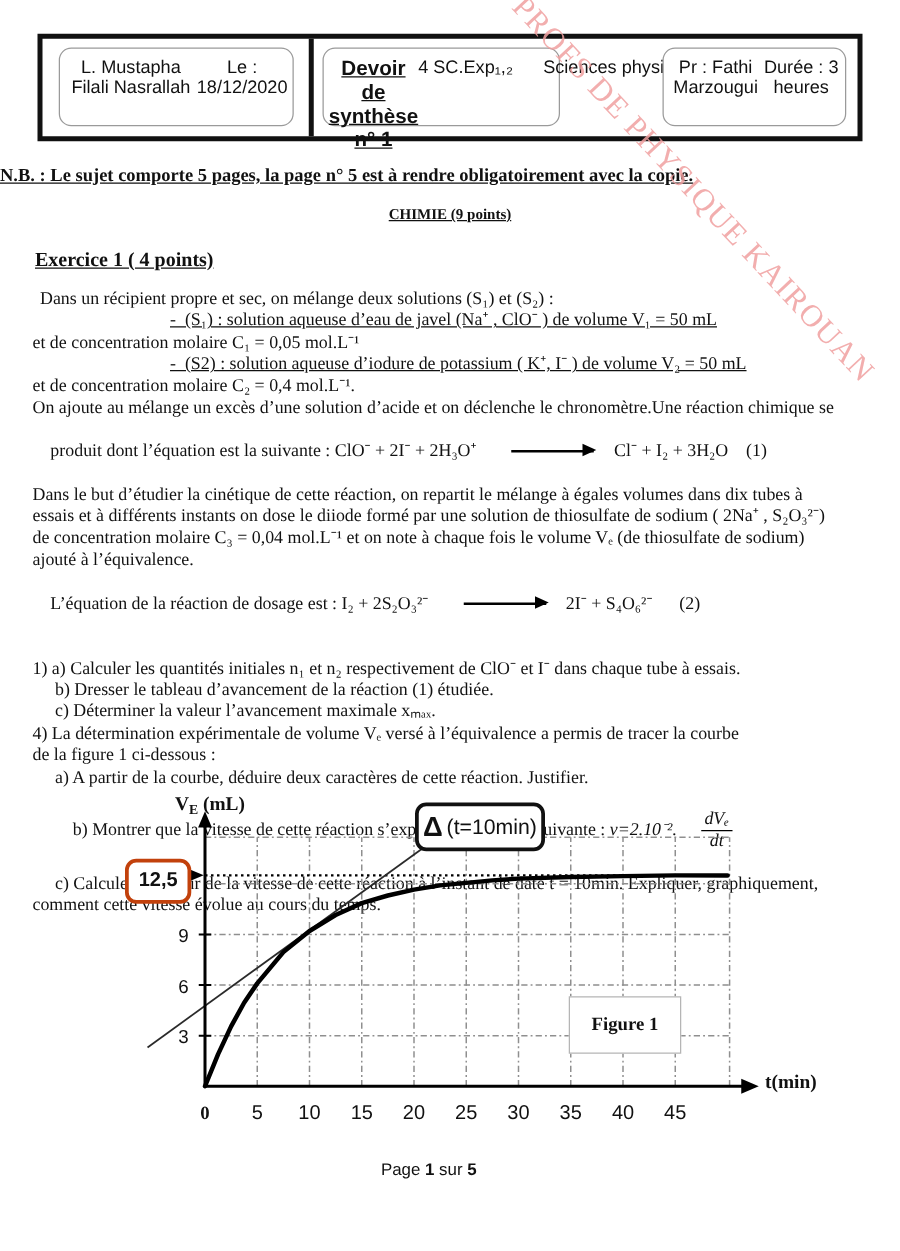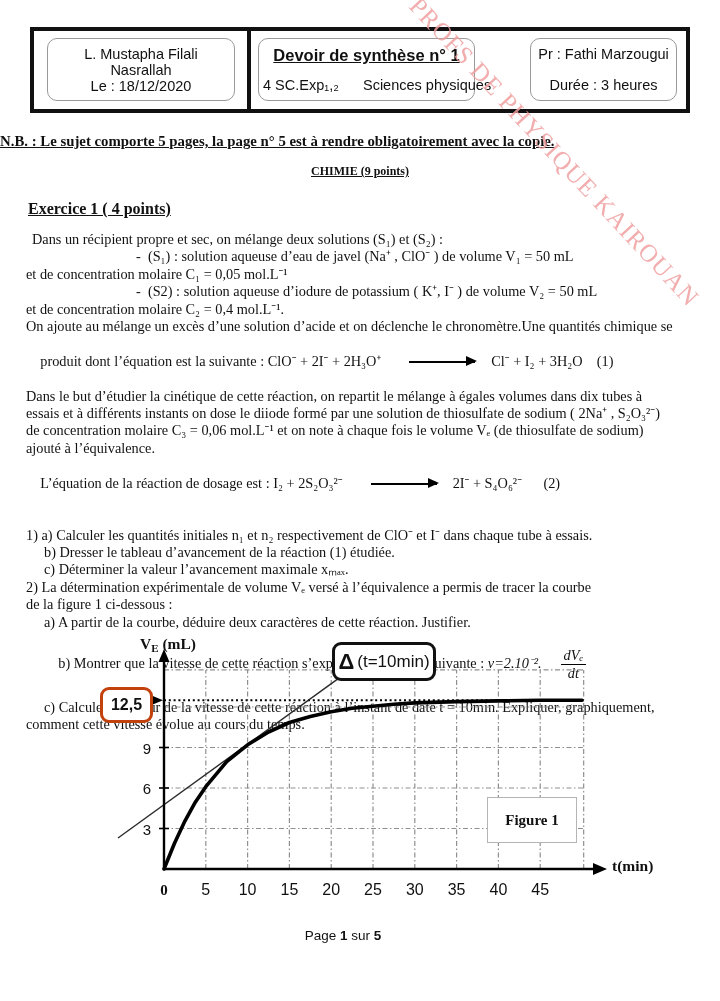--- a/index.html
+++ b/index.html
@@ -15,26 +15,26 @@
     white-space:nowrap;pointer-events:none;opacity:.85;
   }
   
   .hdr{
     position:absolute;left:30px;top:27px;width:652px;height:78px;
     border:4px solid #111;background:#fff;
   }
   .hdr-divider{position:absolute;left:213px;top:0;width:4px;height:100%;background:#111;}
   .hcell{
     position:absolute;border:1.5px solid #9a9a9a;border-radius:10px;background:#fff;
-    display:flex;flex-direction:column;justify-content:space-between;
+    display:flex;flex-direction:row;justify-content:space-between;
     padding:7px 4px;box-sizing:border-box;text-align:center;
     font-family:"Liberation Sans",sans-serif;font-size:14.5px;
   }
   .hcell-left{left:13px;top:7px;width:188px;height:63px;}
-  .hcell-center{left:224px;top:7px;width:217px;height:63px;}
+  .hcell-center{left:224px;top:7px;width:190px;height:63px;}
   .hcell-right{left:496px;top:7px;width:147px;height:63px;}
   .hdr-title{font-size:16.5px;font-weight:bold;text-decoration:underline;}
   .hdr-sub{white-space:pre;}
   
   .notice{
     position:absolute;left:0;top:133px;width:720px;text-align:left;
     font-weight:bold;text-decoration:underline;font-size:14.8px;
   }
   .chimie{
     position:absolute;left:0;top:164px;width:720px;text-align:center;
@@ -45,21 +45,21 @@
     font-weight:bold;text-decoration:underline;font-size:16px;
   }
   
   .textblock{
     position:absolute;left:24px;top:231px;width:676px;
     font-size:14.3px;line-height:17.4px;
   }
   .bline{white-space:pre-wrap;}
   .ind0{padding-left:2px;}
   .ind1{padding-left:8px;}
-  .ind2{padding-left:112px;}
+  .ind2{padding-left:112px;text-decoration:underline;}
   .indq{padding-left:20px;}
   .gap-after{margin-bottom:17px;}
   .rxn-arrow{
     display:inline-block;width:66px;height:2px;background:#000;
     vertical-align:3px;margin:0 16px 0 28px;position:relative;
   }
   .rxn-arrow::after{
     content:'';position:absolute;right:-2px;top:-4.5px;
     border-left:11px solid #000;border-top:5px solid transparent;border-bottom:5px solid transparent;
   }
@@ -103,21 +103,21 @@
   .value-box{
     position:absolute;left:12px;top:54px;width:47px;height:30px;
     border:3px solid #c2410c;border-radius:9px;background:#fff;
     display:flex;align-items:center;justify-content:center;
     font-family:"Liberation Sans",sans-serif;font-size:16px;font-weight:bold;
   }
   .figure1-box{
     position:absolute;left:367px;top:164px;width:88px;height:44px;
     border:1px solid #b5b5b5;background:#fff;
     display:flex;align-items:center;justify-content:center;
-    font-family:"Liberation Serif",serif;font-weight:bold;font-size:15px;margin-left:32px;
+    font-family:"Liberation Serif",serif;font-weight:bold;font-size:15px;
   }
   
   .footer{
     position:absolute;left:0;top:928px;width:686px;text-align:center;
     font-family:"Liberation Sans",sans-serif;font-size:13.5px;
   }
   .footer b{font-weight:bold;}
 </style>
 </head>
 <body>
@@ -147,38 +147,38 @@
 <div class="textblock">
 
   <div>
       <div class="bline ind1">Dans un récipient propre et sec, on mélange deux solutions (S₁) et (S₂) :</div>
       <div class="bline ind2">-  (S₁) : solution aqueuse d’eau de javel (Na⁺ , ClO⁻ ) de volume V₁ = 50 mL</div>
       <div class="bline ind0">et de concentration molaire C₁ = 0,05 mol.L⁻¹</div>
       <div class="bline ind2">-  (S2) : solution aqueuse d’iodure de potassium ( K⁺, I⁻ ) de volume V₂ = 50 mL</div>
       <div class="bline ind0">et de concentration molaire C₂ = 0,4 mol.L⁻¹.</div>
     </div>
 
-  <div class="bline ind0">On ajoute au mélange un excès d’une solution d’acide et on déclenche le chronomètre.Une quantités chimique se</div>
+  <div class="bline ind0">On ajoute au mélange un excès d’une solution d’acide et on déclenche le chronomètre.Une réaction chimique se</div>
   <div class="bline ind0">
     <span>produit dont l’équation est la suivante : ClO⁻ + 2I⁻ + 2H₃O⁺</span><span class="rxn-arrow"></span><span>Cl⁻ + I₂ + 3H₂O    (1)</span>
   </div>
   <div>
       <div class="bline ind0">Dans le but d’étudier la cinétique de cette réaction, on repartit le mélange à égales volumes dans dix tubes à</div>
       <div class="bline ind0">essais et à différents instants on dose le diiode formé par une solution de thiosulfate de sodium ( 2Na⁺ , S₂O₃²⁻)</div>
-      <div class="bline ind0">de concentration molaire C₃ = 0,06 mol.L⁻¹ et on note à chaque fois le volume Vₑ (de thiosulfate de sodium)</div>
+      <div class="bline ind0">de concentration molaire C₃ = 0,04 mol.L⁻¹ et on note à chaque fois le volume Vₑ (de thiosulfate de sodium)</div>
       <div class="bline ind0">ajouté à l’équivalence.</div>
     </div>
   <div class="bline ind0 gap-after">
     <span>L’équation de la réaction de dosage est : I₂ + 2S₂O₃²⁻</span><span class="rxn-arrow"></span><span>2I⁻ + S₄O₆²⁻      (2)</span>
   </div>
 
   <div class="bline ind0">1) a) Calculer les quantités initiales n₁ et n₂ respectivement de ClO⁻ et I⁻ dans chaque tube à essais.</div>
   <div class="bline indq">b) Dresser le tableau d’avancement de la réaction (1) étudiée.</div>
   <div class="bline indq">c) Déterminer la valeur l’avancement maximale xₘₐₓ.</div>
-  <div class="bline ind0">2) La détermination expérimentale de volume Vₑ versé à l’équivalence a permis de tracer la courbe</div>
+  <div class="bline ind0">4) La détermination expérimentale de volume Vₑ versé à l’équivalence a permis de tracer la courbe</div>
   <div class="bline ind0">de la figure 1 ci-dessous :</div>
   <div class="bline indq">a) A partir de la courbe, déduire deux caractères de cette réaction. Justifier.</div>
   <div class="bline indq">
     <span>b) Montrer que la vitesse de cette réaction s’exprime de la façon suivante : </span><span class="mathv">v=2.10⁻².</span><span class="frac"><span class="num">dVₑ</span><span class="den">dt</span></span>
   </div>
   <div class="bline indq">c) Calculer la valeur de la vitesse de cette réaction à l’instant de date t = 10min. Expliquer, graphiquement,</div>
   <div class="bline ind0">comment cette vitesse évolue au cours du temps.</div>
 </div>
 
 <div class="figure">

